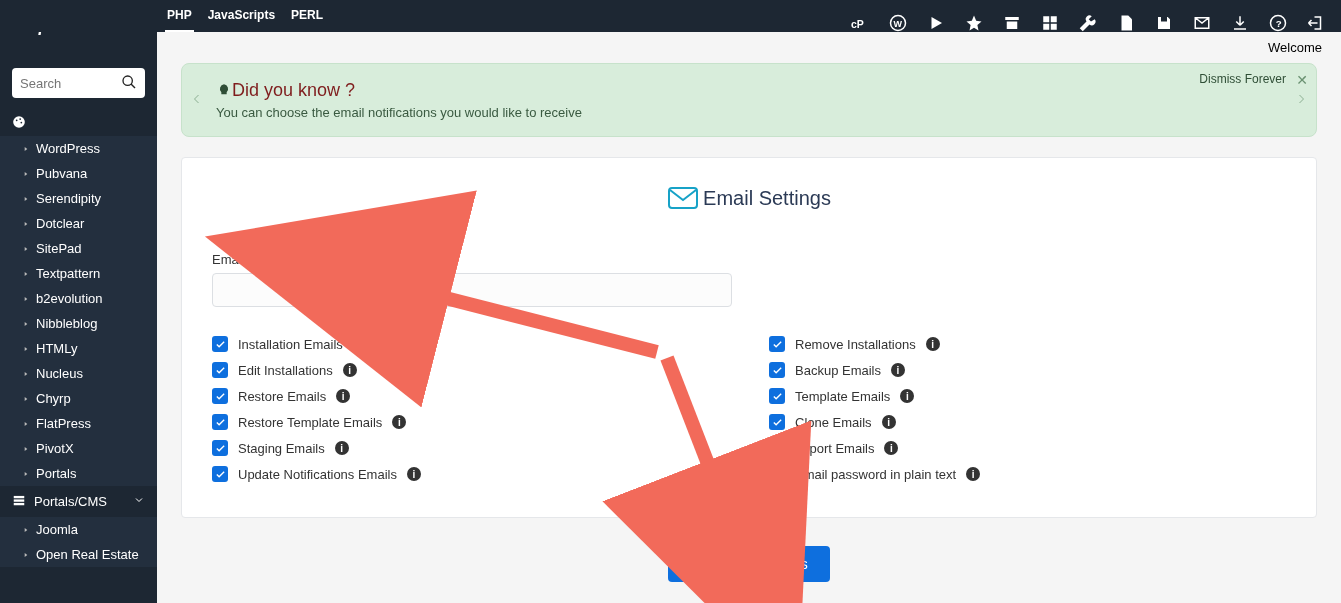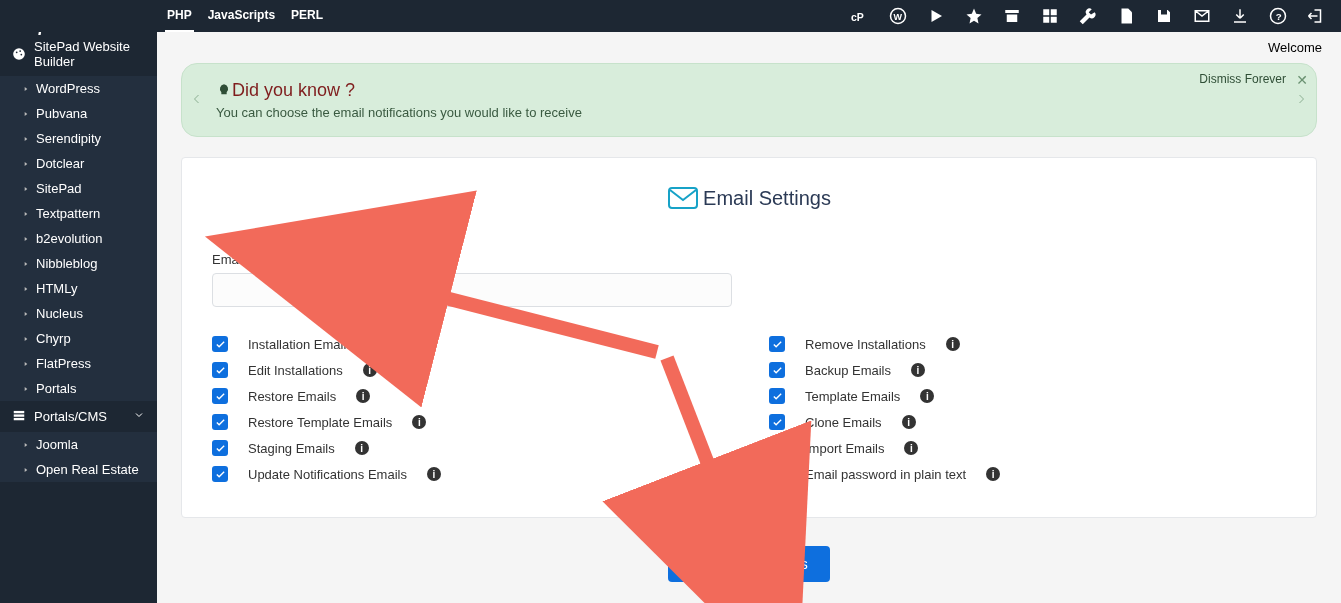--- a/index.html
+++ b/index.html
@@ -9,21 +9,21 @@
     width: 1341px;
     height: 603px;
     overflow: hidden;
     position: relative;
   }
   
   .topbar {
     background: #1d2733;
     height: 32px;
     display: flex;
-    align-items: center;
+    align-items: flex-end;
     position: relative;
     z-index: 50;
   }
   .topbar-left {
     width: 157px;
   }
   .tab-links {
     display: flex;
     gap: 12px;
     margin-left: 8px;
@@ -145,21 +145,21 @@
   .welcome-row {
     text-align: right;
     padding: 8px 19px 4px 0;
     color: #000000;
     font-size: 13px;
   }
   .notice {
     margin: 4px 24px 0 24px;
     background: #d8eddb;
     border: 1px solid #c7e2cb;
-    border-radius: 16px;
+    border-radius: 8px;
     position: relative;
     padding: 16px 60px 16px 34px;
   }
   .notice-nav {
     position: absolute;
     top: 50%;
     transform: translateY(-50%);
     color: #8caf92;
     cursor: pointer;
     width: 18px;
@@ -250,21 +250,21 @@
 
   .columns {
     display: flex;
     margin-top: 24px;
     gap: 40px;
   }
   .col { flex: 1; min-width: 0; }
   .check-row {
     display: flex;
     align-items: center;
-    gap: 20px;
+    gap: 10px;
     padding: 5px 0;
     font-size: 13px;
     color: #333;
   }
   .cb {
     width: 16px; height: 16px;
     border-radius: 3px;
     display: inline-flex;
     align-items: center;
     justify-content: center;
@@ -375,31 +375,39 @@
     <span class="tb-icon">
         <svg viewBox="0 0 24 24">
           <path d="M10 4h8v16h-8M14 12H2m0 0l4-4m-4 4l4 4" fill="none" stroke="#fff" stroke-width="2"></path>
         </svg>
       </span>
   </div>
 </div>
 
 <div class="sidebar">
   <div class="logo">Softaculous</div>
+  <div class="search-wrap">
+    <div class="search-box">
+      <input placeholder="Search" style="">
+      <span class="search-icon"><svg viewBox="0 0 24 24">
+            <circle cx="10" cy="10" r="7" fill="none" stroke="#222" stroke-width="2"></circle>
+            <path d="M15 15l6 6" stroke="#222" stroke-width="2"></path>
+          </svg></span>
+    </div>
+  </div>
 
   <div class="sb-item">
     <span class="icon">
         <svg viewBox="0 0 24 24">
           <circle cx="12" cy="12" r="10"></circle>
           <circle cx="8" cy="9" r="1.5" fill="#1d2733"></circle>
           <circle cx="14" cy="7" r="1.5" fill="#1d2733"></circle>
           <circle cx="16" cy="13" r="1.5" fill="#1d2733"></circle>
         </svg>
       </span>
-    <span>SitePad Website Builder</span>
   </div>
 
   <div id="categories-container">
       <div class="sb-sub">
         <span class="caret"><svg viewBox="0 0 24 24">
             <path d="M8 6l8 6-8 6z"></path>
           </svg></span>
         <span>WordPress</span>
       </div>
       <div class="sb-sub">
@@ -460,20 +468,26 @@
         <span class="caret"><svg viewBox="0 0 24 24">
             <path d="M8 6l8 6-8 6z"></path>
           </svg></span>
         <span>Chyrp</span>
       </div>
       <div class="sb-sub">
         <span class="caret"><svg viewBox="0 0 24 24">
             <path d="M8 6l8 6-8 6z"></path>
           </svg></span>
         <span>FlatPress</span>
+      </div>
+      <div class="sb-sub">
+        <span class="caret"><svg viewBox="0 0 24 24">
+            <path d="M8 6l8 6-8 6z"></path>
+          </svg></span>
+        <span>PivotX</span>
       </div>
       <div class="sb-sub">
         <span class="caret"><svg viewBox="0 0 24 24">
             <path d="M8 6l8 6-8 6z"></path>
           </svg></span>
         <span>Portals</span>
       </div>
       <div class="sb-category">
         <span class="sb-cat-icon"><svg viewBox="0 0 24 24">
             <rect x="3" y="5" width="18" height="4"></rect>

